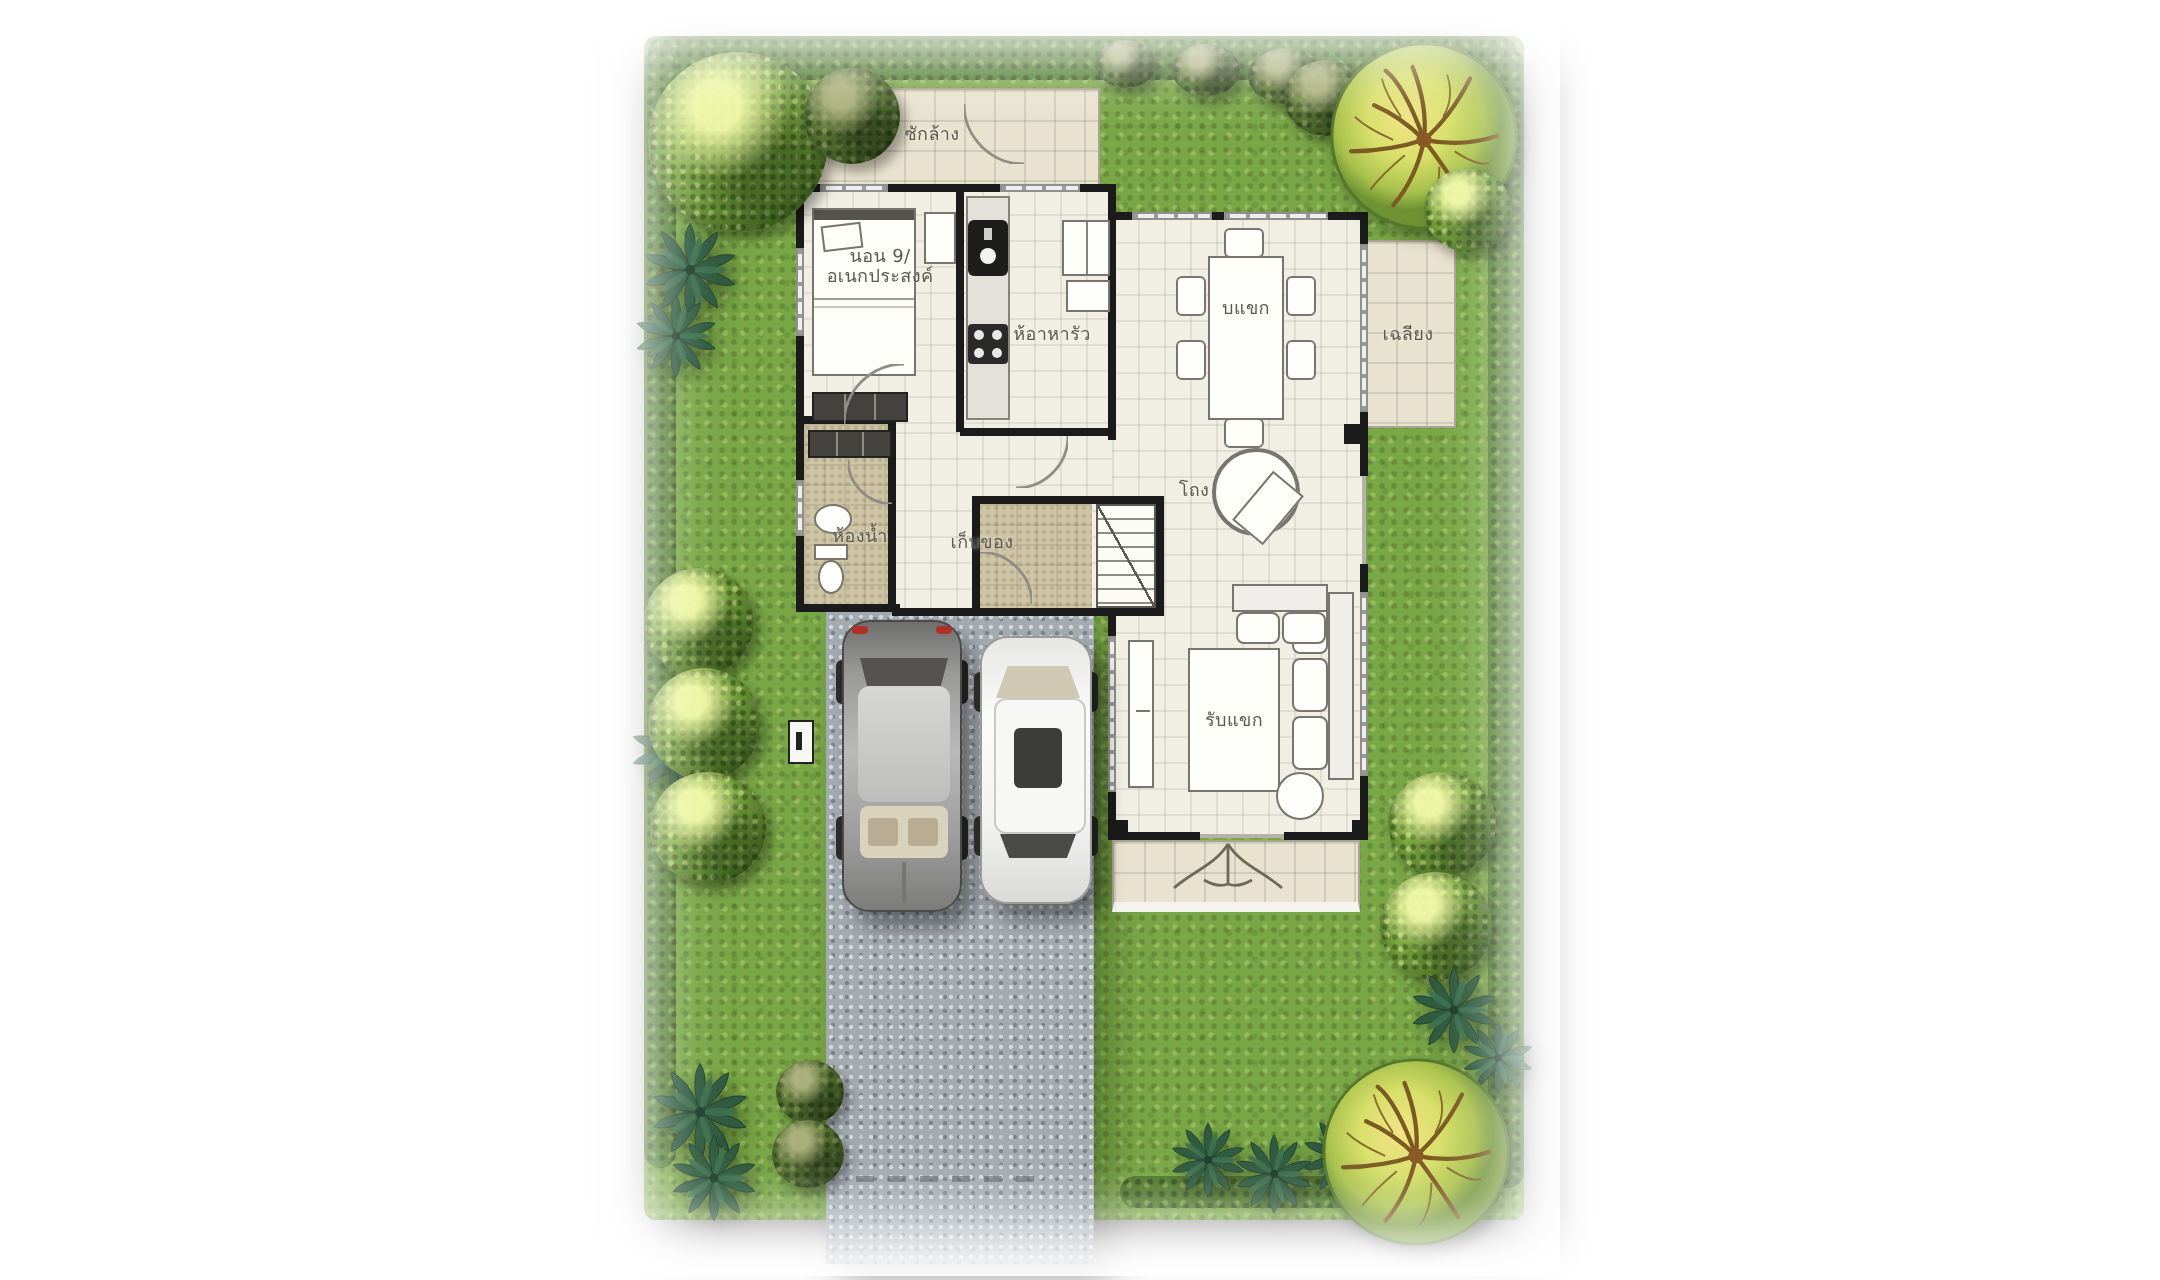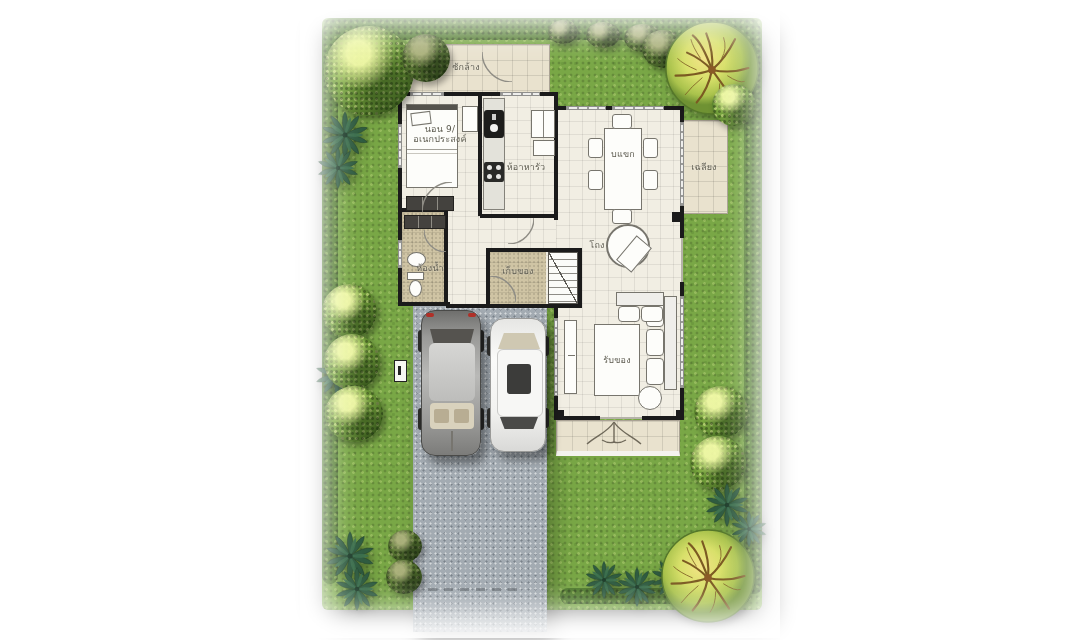--- a/index.html
+++ b/index.html
@@ -389,17 +389,17 @@
   <div class="lbl" style="left:466px;top:60px;">ซักล้าง</div>
   <div class="lbl lbl2" style="left:440px;top:124px;">
     <div>นอน 9/</div>
     <div>อเนกประสงค์</div>
   </div>
   <div class="lbl" style="left:526px;top:160px;">ห้อาหารัว</div>
   <div class="lbl" style="left:623px;top:147px;">บแขก</div>
   <div class="lbl" style="left:704px;top:160px;">เฉลียง</div>
   <div class="lbl" style="left:597px;top:238px;">โถง</div>
   <div class="lbl" style="left:430px;top:261px;">ห้องน้ำ</div>
-  <div class="lbl" style="left:518px;top:264px;">เก็บของ</div>
-  <div class="lbl" style="left:617px;top:353px;">รับของ</div>
+  <div class="lbl" style="left:491px;top:264px;">เก็บของ</div>
+  <div class="lbl" style="left:617px;top:353px;">รับแขก</div>
 
   <div class="abs vignette" style="left:300px;top:4px;width:480px;height:634px;"></div>
 </div>
 
 </body></html>

